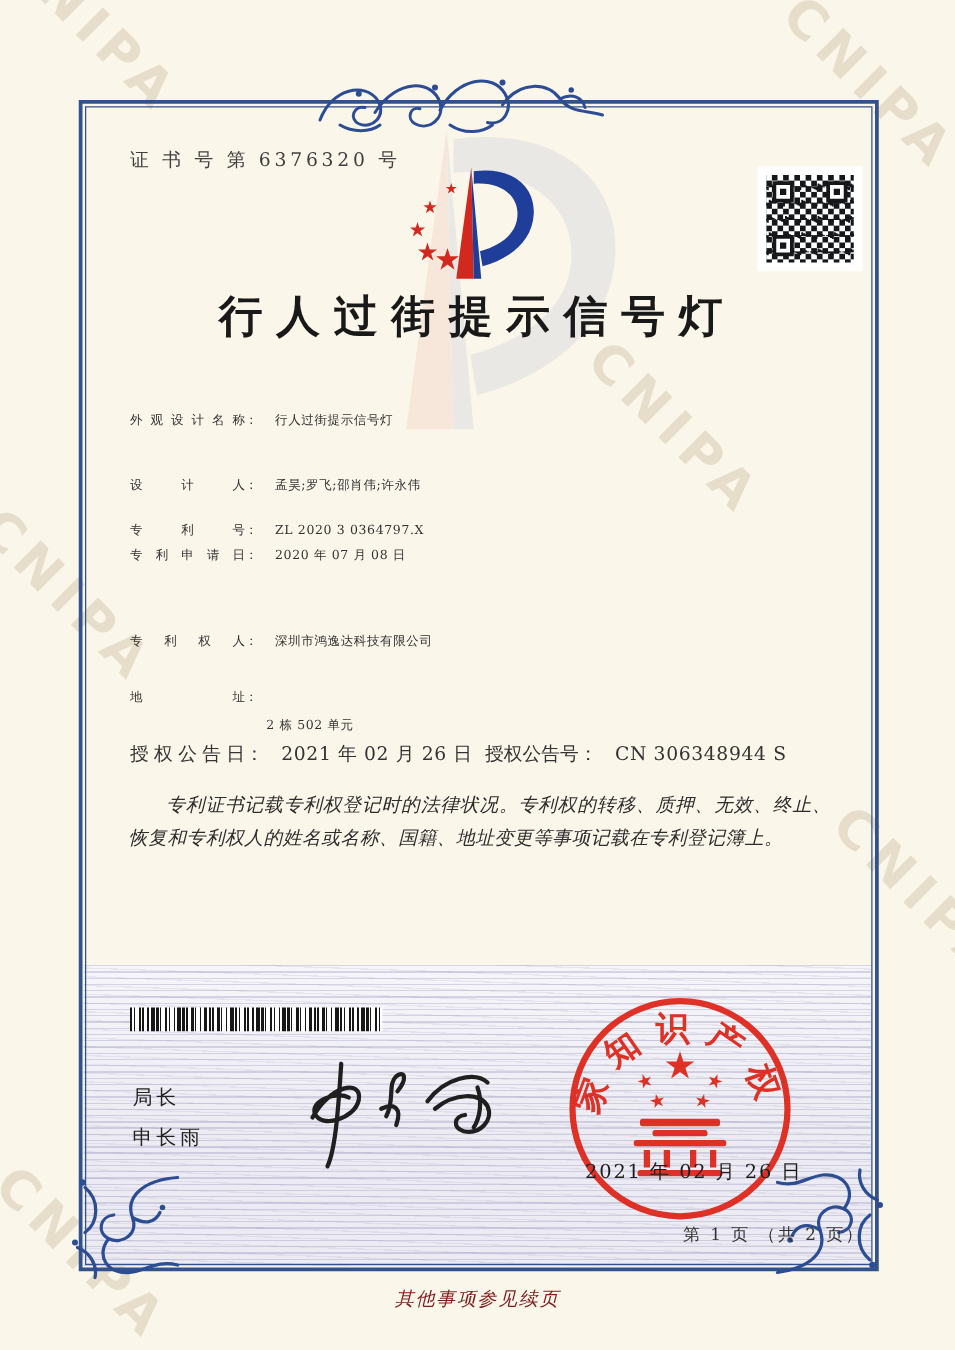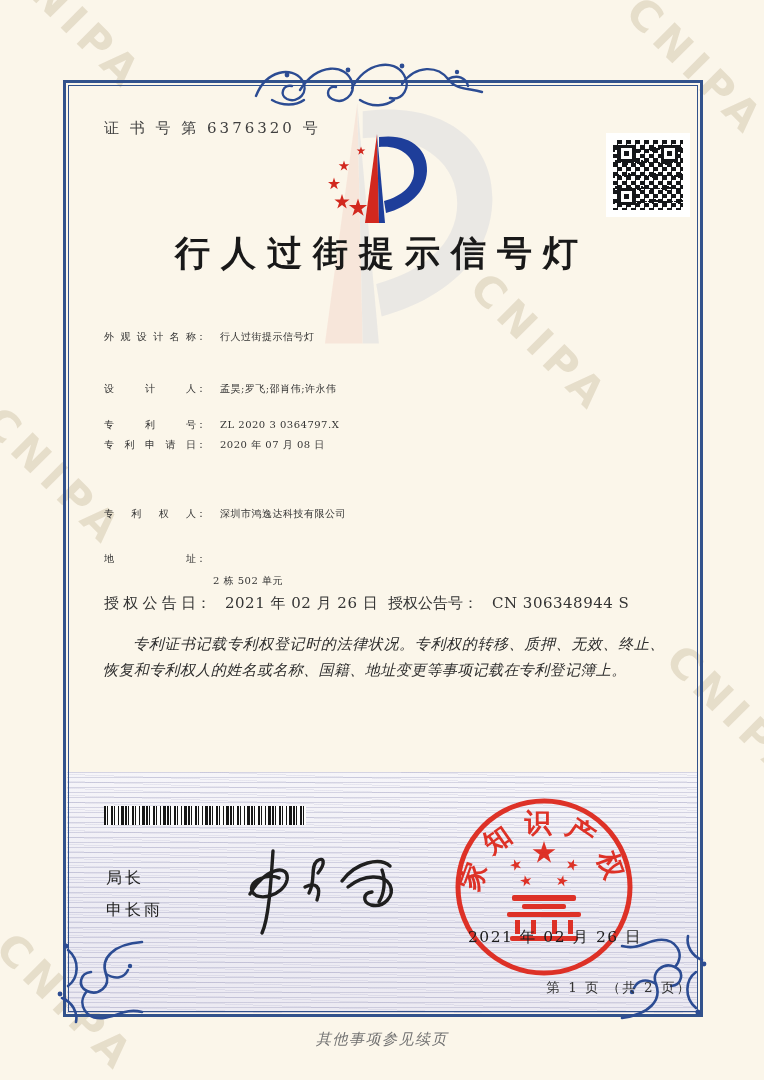--- a/index.html
+++ b/index.html
@@ -107,21 +107,21 @@
     position:absolute;left:468px;top:927px;z-index:6;
     font-size:15.5px;color:#1d1d1d;letter-spacing:1.5px;white-space:nowrap;
   }
 
   .page-indicator{
     position:absolute;left:0;width:648px;top:979px;z-index:5;text-align:right;
     font-size:13.5px;letter-spacing:2px;color:#333;margin-left:44px;
   }
   .continuation{
     position:absolute;left:0;width:764px;top:1030px;z-index:5;text-align:center;
-    font-size:15px;font-style:italic;letter-spacing:1.5px;color:#737373;
+    font-size:15px;font-style:italic;letter-spacing:1.5px;color:#7f1d1d;
   }
 </style>
 </head>
 <body>
 
 <div class="page">
 
   <div class="wm" style="left:-14px;top:-4px;">CNIPA</div>
   <div class="wm" style="left:608px;top:42px;">CNIPA</div>
   <div class="wm" style="left:452px;top:318px;">CNIPA</div>

